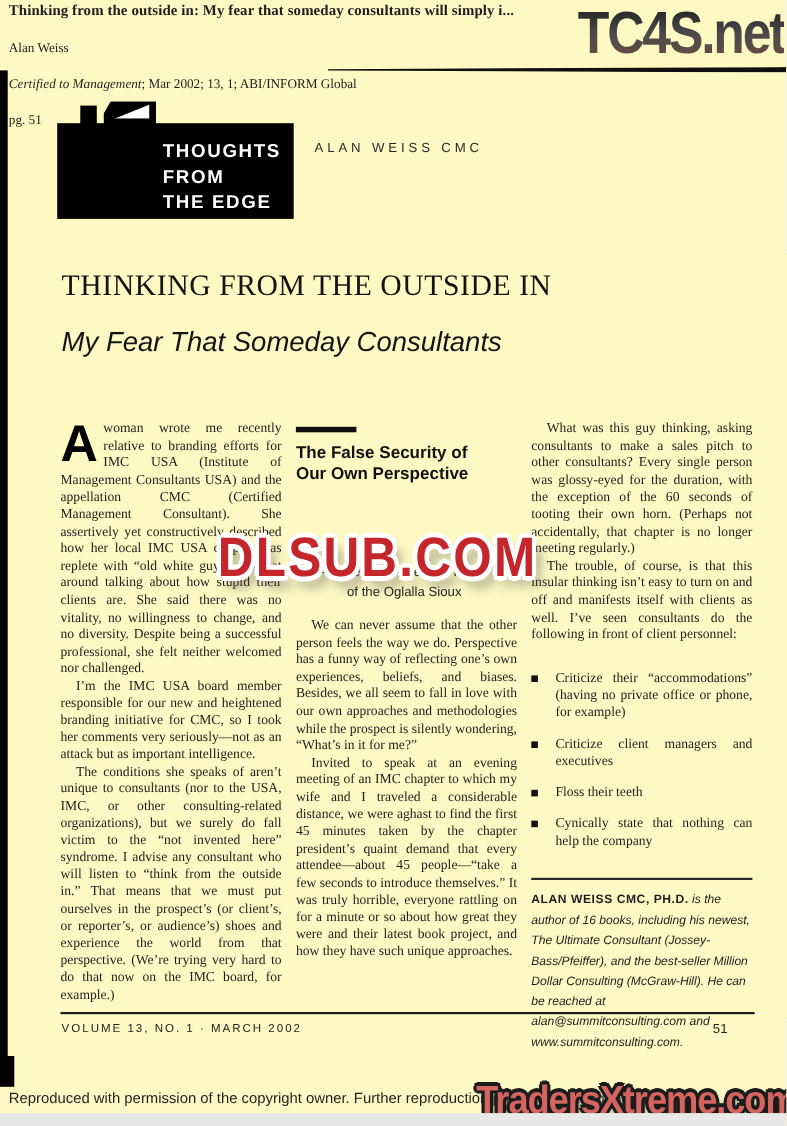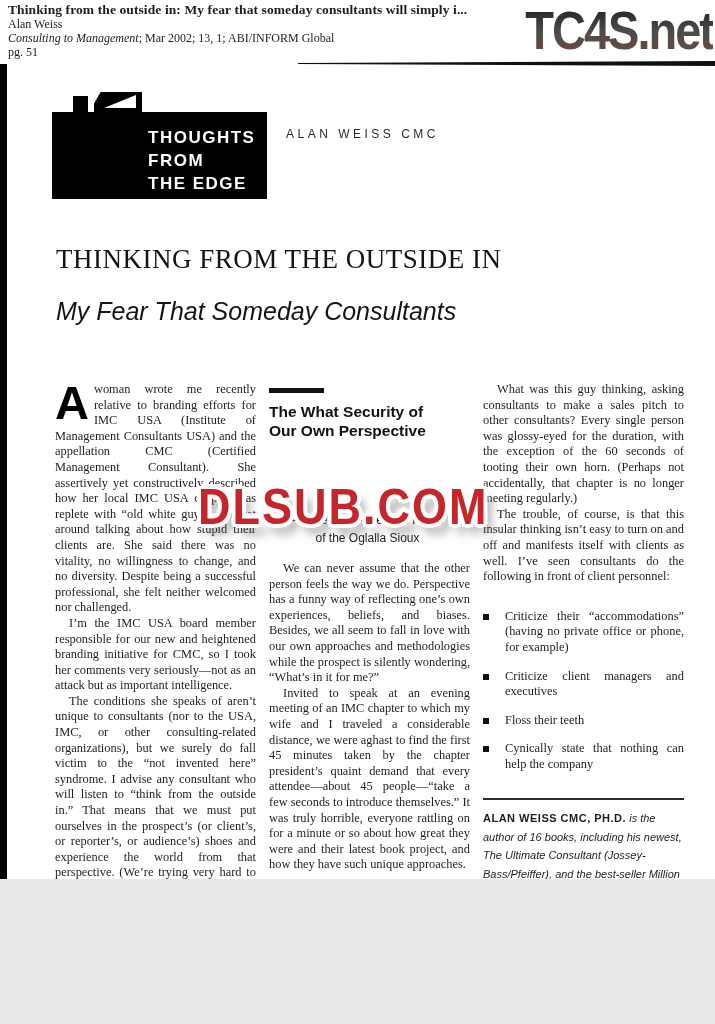--- a/index.html
+++ b/index.html
@@ -1,25 +1,25 @@
 <!DOCTYPE html>
 <html><head>
 <meta charset="utf-8">
 <style>
   html,body { margin:0; padding:0; background:#e8e8e8; }
   .page {
-    position:relative; width:715px; height:879px; margin:0 auto;
-    background:#ffffff; overflow:hidden;
+    position:relative; width:715px; height:1012px; margin:0 auto;
+    background:#fef9c3; overflow:hidden;
     font-family:"Liberation Serif", serif; color:#1d1d1d;
   }
 
   
   .citation { position:absolute; left:8px; top:3px; line-height:14px; }
   .citation .c-title { font-weight:bold; font-size:13.5px; letter-spacing:.1px; }
-  .citation .c-line  { font-size:12px; }
+  .citation .c-line  { font-size:12px;margin-top:19px; }
   .citation .italic  { font-style:italic; }
 
   
   .wm-tc4s {
     position:absolute; top:-2px; right:2px; z-index:30;
     font-family:"Liberation Sans", sans-serif; font-weight:bold;
     font-size:47px; letter-spacing:-2px; transform:scaleY(1.15); transform-origin:top right;
     color:#3f3734;
   }
   @supports (-webkit-background-clip: text) {
@@ -112,21 +112,21 @@
     font-family:"Liberation Sans", sans-serif; font-size:13.5px; color:#1f1f1f; }
 </style>
 </head>
 <body>
 
 <div class="page">
 
   <div class="citation">
     <div class="c-title">Thinking from the outside in:  My fear that someday consultants will simply i...</div>
     <div class="c-line">Alan Weiss</div>
-    <div class="c-line"><span class="italic">Consulting to Management</span><span>; Mar 2002; 13, 1; ABI/INFORM Global</span></div>
+    <div class="c-line"><span class="italic">Certified to Management</span><span>; Mar 2002; 13, 1; ABI/INFORM Global</span></div>
     <div class="c-line">pg. 51</div>
   </div>
 
   <div class="wm-tc4s">TC4S.net</div>
   <div class="wm-dlsub">DLSUB.COM</div>
   <div class="wm-traders">TradersXtreme.com</div>
 
   <div class="header-rule"></div>
   <div class="left-bar"></div>
   <div class="left-stub"></div>
@@ -154,21 +154,21 @@
 
     <div class="col">
       <p><span class="dropcap">A</span><span>woman wrote me recently relative to branding efforts for IMC USA (Institute of Management Consultants USA) and the appellation CMC (Certified Management Consultant). She assertively yet constructively described how her local IMC USA chapter was replete with “old white guys” who sat around talking about how stupid their clients are. She said there was no vitality, no willingness to change, and no diversity. Despite being a successful professional, she felt neither welcomed nor challenged.</span></p>
       <p class="indent">I’m the IMC USA board member responsible for our new and heightened branding initiative for CMC, so I took her comments very seriously—not as an attack but as important intelligence.</p>
       <p class="indent">The conditions she speaks of aren’t unique to consultants (nor to the USA, IMC, or other consulting-related organizations), but we surely do fall victim to the “not invented here” syndrome. I advise any consultant who will listen to “think from the outside in.” That means that we must put ourselves in the prospect’s (or client’s, or reporter’s, or audience’s) shoes and experience the world from that perspective. (We’re trying very hard to do that now on the IMC board, for example.)</p>
     </div>
 
     <div class="col">
       <div class="section-rule"></div>
       <div class="section-heading">
-        <div>The What Security of</div>
+        <div>The False Security of</div>
         <div>Our Own Perspective</div>
       </div>
       <div class="quote-space"></div>
       <div class="quote-attrib">
         <div>—Chief Ben American Horse</div>
         <div>of the Oglalla Sioux</div>
       </div>
       <p class="indent">We can never assume that the other person feels the way we do. Perspective has a funny way of reflecting one’s own experiences, beliefs, and biases. Besides, we all seem to fall in love with our own approaches and methodologies while the prospect is silently wondering, “What’s in it for me?”</p>
       <p class="indent">Invited to speak at an evening meeting of an IMC chapter to which my wife and I traveled a considerable distance, we were aghast to find the first 45 minutes taken by the chapter president’s quaint demand that every attendee—about 45 people—“take a few seconds to introduce themselves.” It was truly horrible, everyone rattling on for a minute or so about how great they were and their latest book project, and how they have such unique approaches.</p>
     </div>

